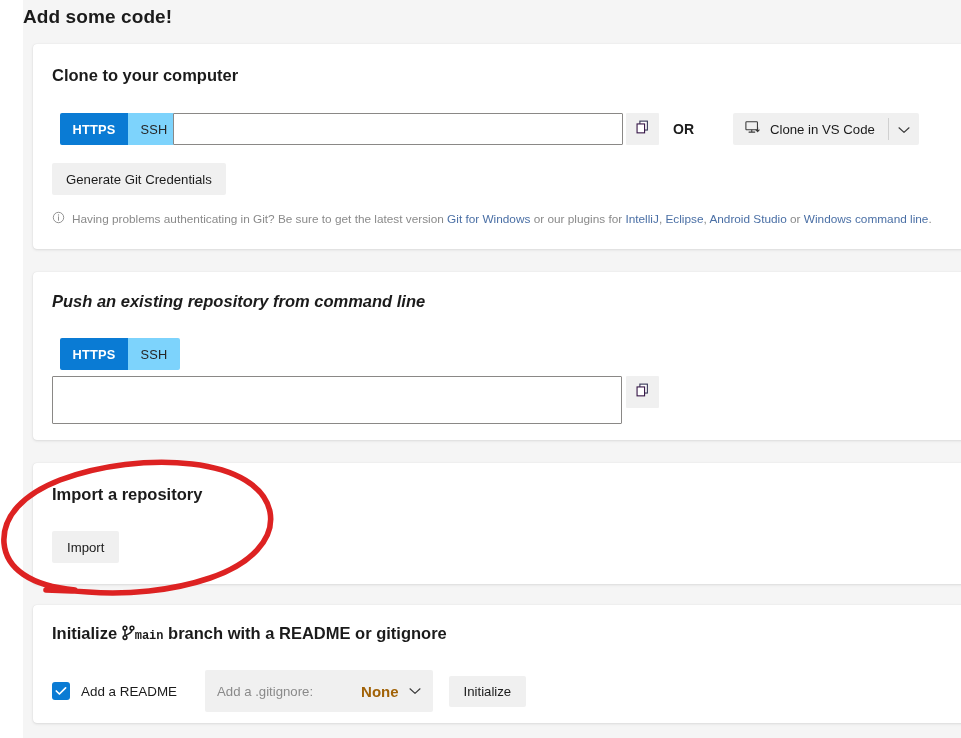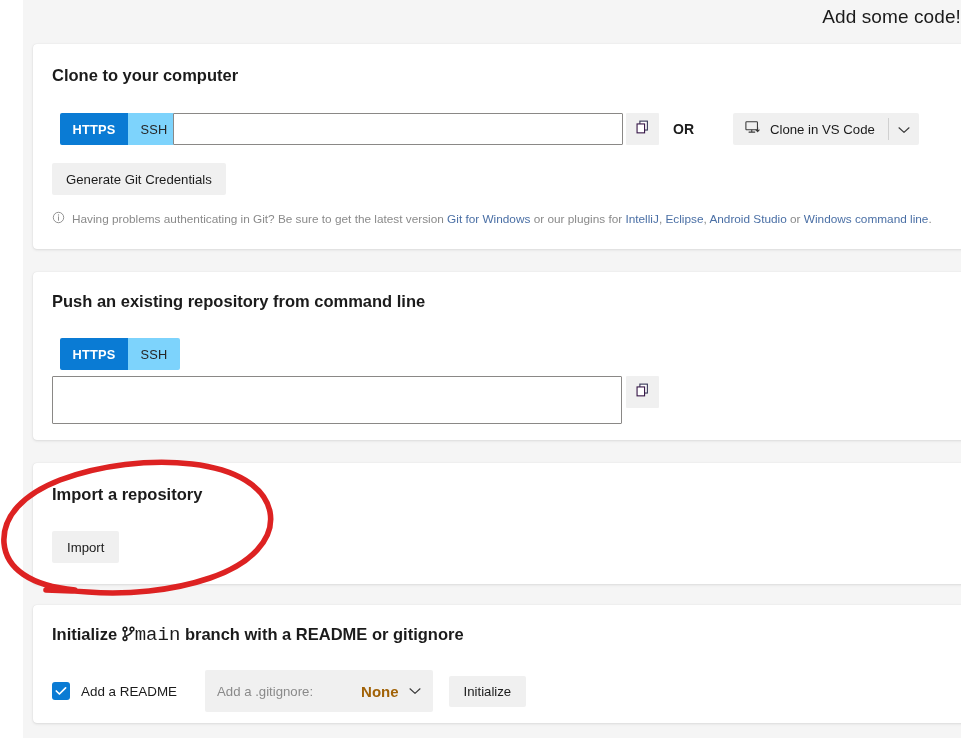--- a/index.html
+++ b/index.html
@@ -21,23 +21,23 @@
     left: 23px; top: 0;
     width: 938px; height: 738px;
     background: #f5f5f5;
   }
   .title {
     position: absolute;
     left: 23px; top: 0px;
     width: 938px;
     height: 40px;
     line-height: 34px;
-    text-align: right;
+    text-align: left;
     font-size: 19px;
-    font-weight: 400;
+    font-weight: 700;
     color: #1b1b1b;
     letter-spacing: 0.1px;
   }
   .card {
     position: absolute;
     left: 33px;
     width: 940px;
     background: #ffffff;
     border-radius: 4px;
     box-shadow: 0 1px 3px rgba(0,0,0,0.10), 0 0 1px rgba(0,0,0,0.12);
@@ -212,22 +212,22 @@
     height: 31px;
     background: #f0f0f0;
     border: none; border-radius: 2px;
     font-size: 13.2px; color: #1b1b1b;
     font-family: "Liberation Sans", sans-serif;
     padding: 0 15px;
     cursor: pointer;
   }
   .branch-mono {
     font-family: "Liberation Mono", monospace;
-    font-size: 19px;
-    font-weight: 400;
+    font-size: 12px;
+    font-weight: 700;
     text-align: center;
   }
   .annotation {
     position: absolute;
     left: 0; top: 440px;
     width: 300px; height: 160px;
     pointer-events: none;
   }
 </style>
 </head>
@@ -291,21 +291,21 @@
           <circle cx="7" cy="4.2" r="0.75" fill="#8a8a8a"></circle>
         </svg>
       </span>
       <span>
         <span>Having problems authenticating in Git? Be sure to get the latest version </span><a href="#">Git for Windows</a><span> or our plugins for </span><a href="#">IntelliJ</a><span>, </span><a href="#">Eclipse</a><span>, </span><a href="#">Android Studio</a><span> or </span><a href="#">Windows command line</a><span>.</span>
       </span>
     </div>
   </div>
 
   <div class="card" id="card-push">
-    <div class="section-title" style="top:20px;">Push an existing repository from command line</div>
+    <div class="section-title" style="top:20px;font-style:italic;">Push an existing repository from command line</div>
 
     <div class="seg" style="left:19px; top:66px;">
       <div class="seg-btn seg-https active">HTTPS</div>
       <div class="seg-btn seg-ssh inactive">SSH</div>
     </div>
 
     <textarea class="push-area" style="left: 19px; top: 104px; width: 570px; height: 48px;" placeholder=""></textarea>
 
     <button class="copy-btn" style="left:593px; top:104px;">
       <span>

